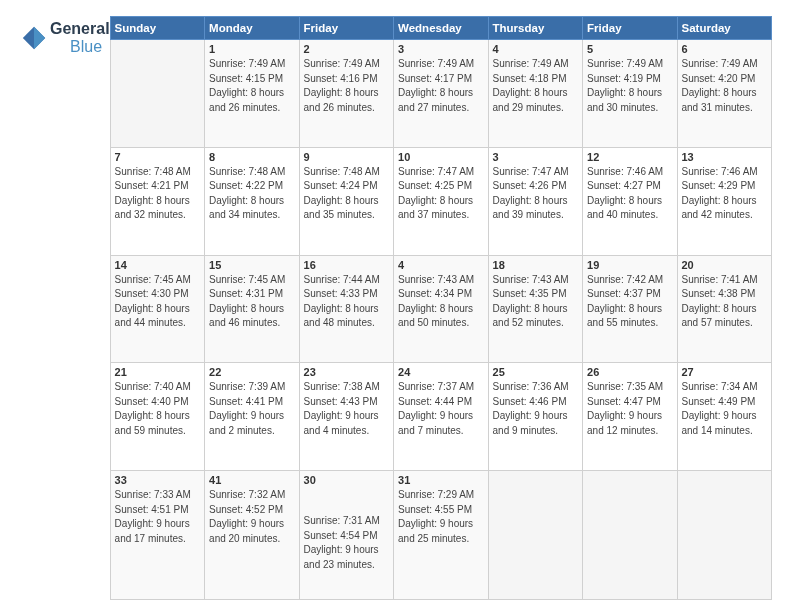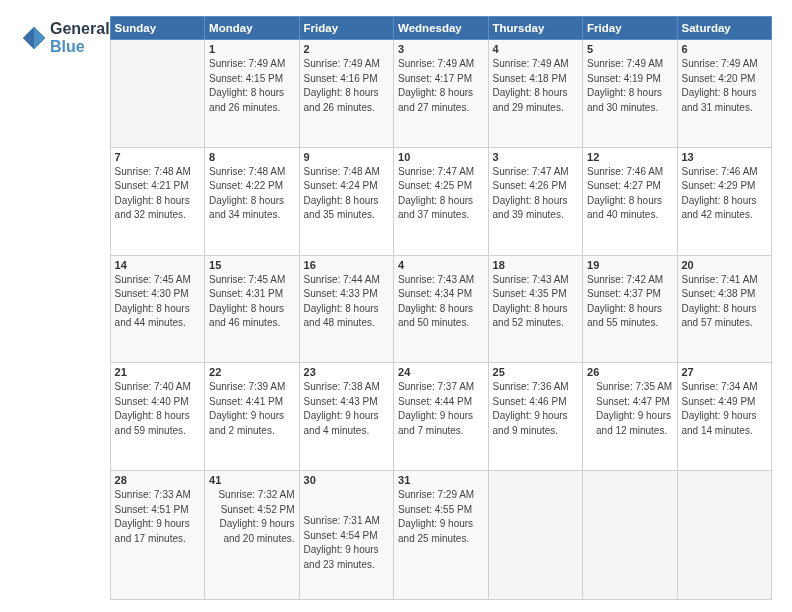--- a/index.html
+++ b/index.html
@@ -97,21 +97,21 @@
 
 <div class="page">
   <div class="header">
     <div class="logo">
       <svg class="logo-icon" viewBox="0 0 40 40" xmlns="http://www.w3.org/2000/svg">
         <polygon points="20,4 36,20 20,36 4,20" fill="#3a6ea8"></polygon>
         <polygon points="20,4 36,20 20,36" fill="#4a90c4"></polygon>
       </svg>
       <div>
         <div style="font-size:16px;font-weight:bold;color:#2d3e50;line-height:1.1;">General</div>
-        <div style="font-size:16px;font-weight:bold;color:#4a90c4;line-height:1.1;">Blue</div>
+        <div style="font-size:16px;font-weight:normal;color:#4a90c4;line-height:1.1;margin-left:20px;">Blue</div>
       </div>
     </div>
     <div class="title-block">
       <div class="month-title"></div>
       <div class="location-title"></div>
     </div>
   </div>
 
   <table class="calendar-table">
     <thead>
@@ -304,44 +304,44 @@
           </td>
           <td>
             <span class="day-number">25</span>
             <div class="day-info" style="white-space: pre-line;">Sunrise: 7:36 AM
 Sunset: 4:46 PM
 Daylight: 9 hours
 and 9 minutes.</div>
           </td>
           <td>
             <span class="day-number">26</span>
-            <div class="day-info" style="white-space: pre-line; margin-left: 9px;">Sunrise: 7:35 AM
+            <div class="day-info" style="white-space: pre-line;">Sunrise: 7:35 AM
 Sunset: 4:47 PM
 Daylight: 9 hours
 and 12 minutes.</div>
           </td>
           <td>
             <span class="day-number">27</span>
             <div class="day-info" style="white-space: pre-line;">Sunrise: 7:34 AM
 Sunset: 4:49 PM
 Daylight: 9 hours
 and 14 minutes.</div>
           </td>
         </tr>
         <tr>
           <td>
-            <span class="day-number">28</span>
+            <span class="day-number">33</span>
             <div class="day-info" style="white-space: pre-line;">Sunrise: 7:33 AM
 Sunset: 4:51 PM
 Daylight: 9 hours
 and 17 minutes.</div>
           </td>
           <td>
             <span class="day-number">41</span>
-            <div class="day-info" style="white-space: pre-line; text-align: right;">Sunrise: 7:32 AM
+            <div class="day-info" style="white-space: pre-line;">Sunrise: 7:32 AM
 Sunset: 4:52 PM
 Daylight: 9 hours
 and 20 minutes.</div>
           </td>
           <td>
             <span class="day-number">30</span>
             <div class="day-info" style="white-space: pre-line; margin-top: 28px;">Sunrise: 7:31 AM
 Sunset: 4:54 PM
 Daylight: 9 hours
 and 23 minutes.</div>

